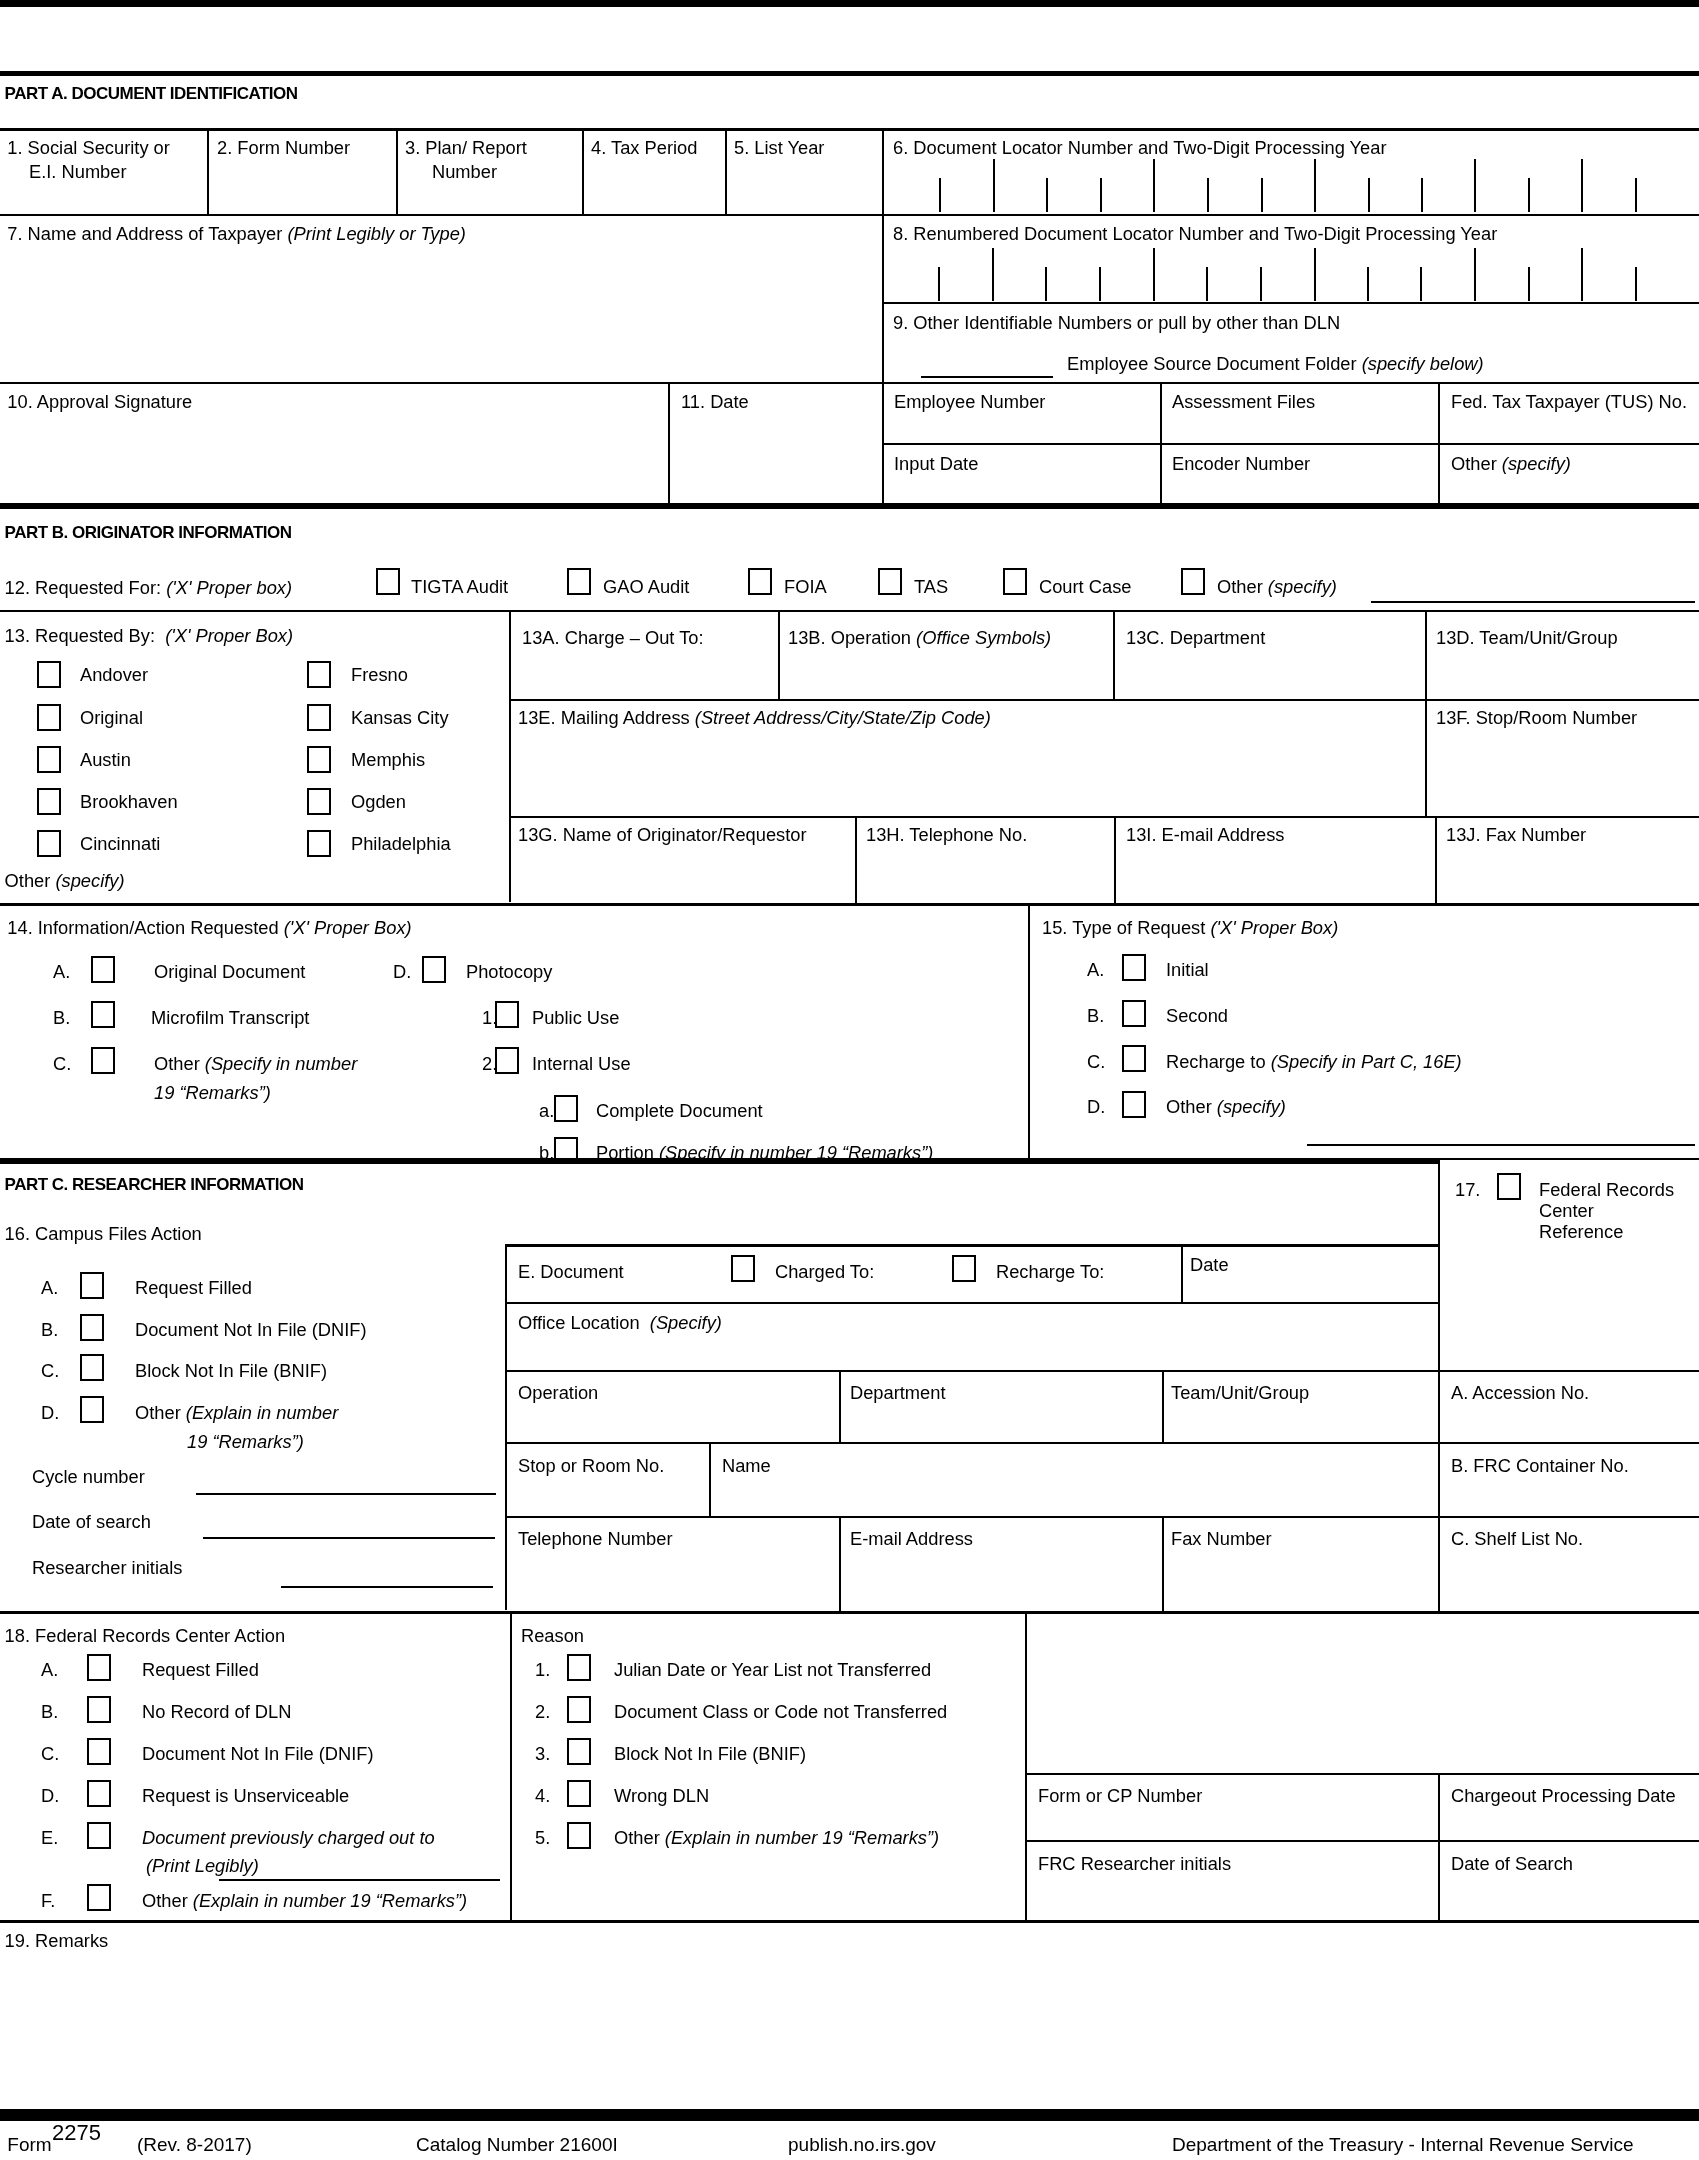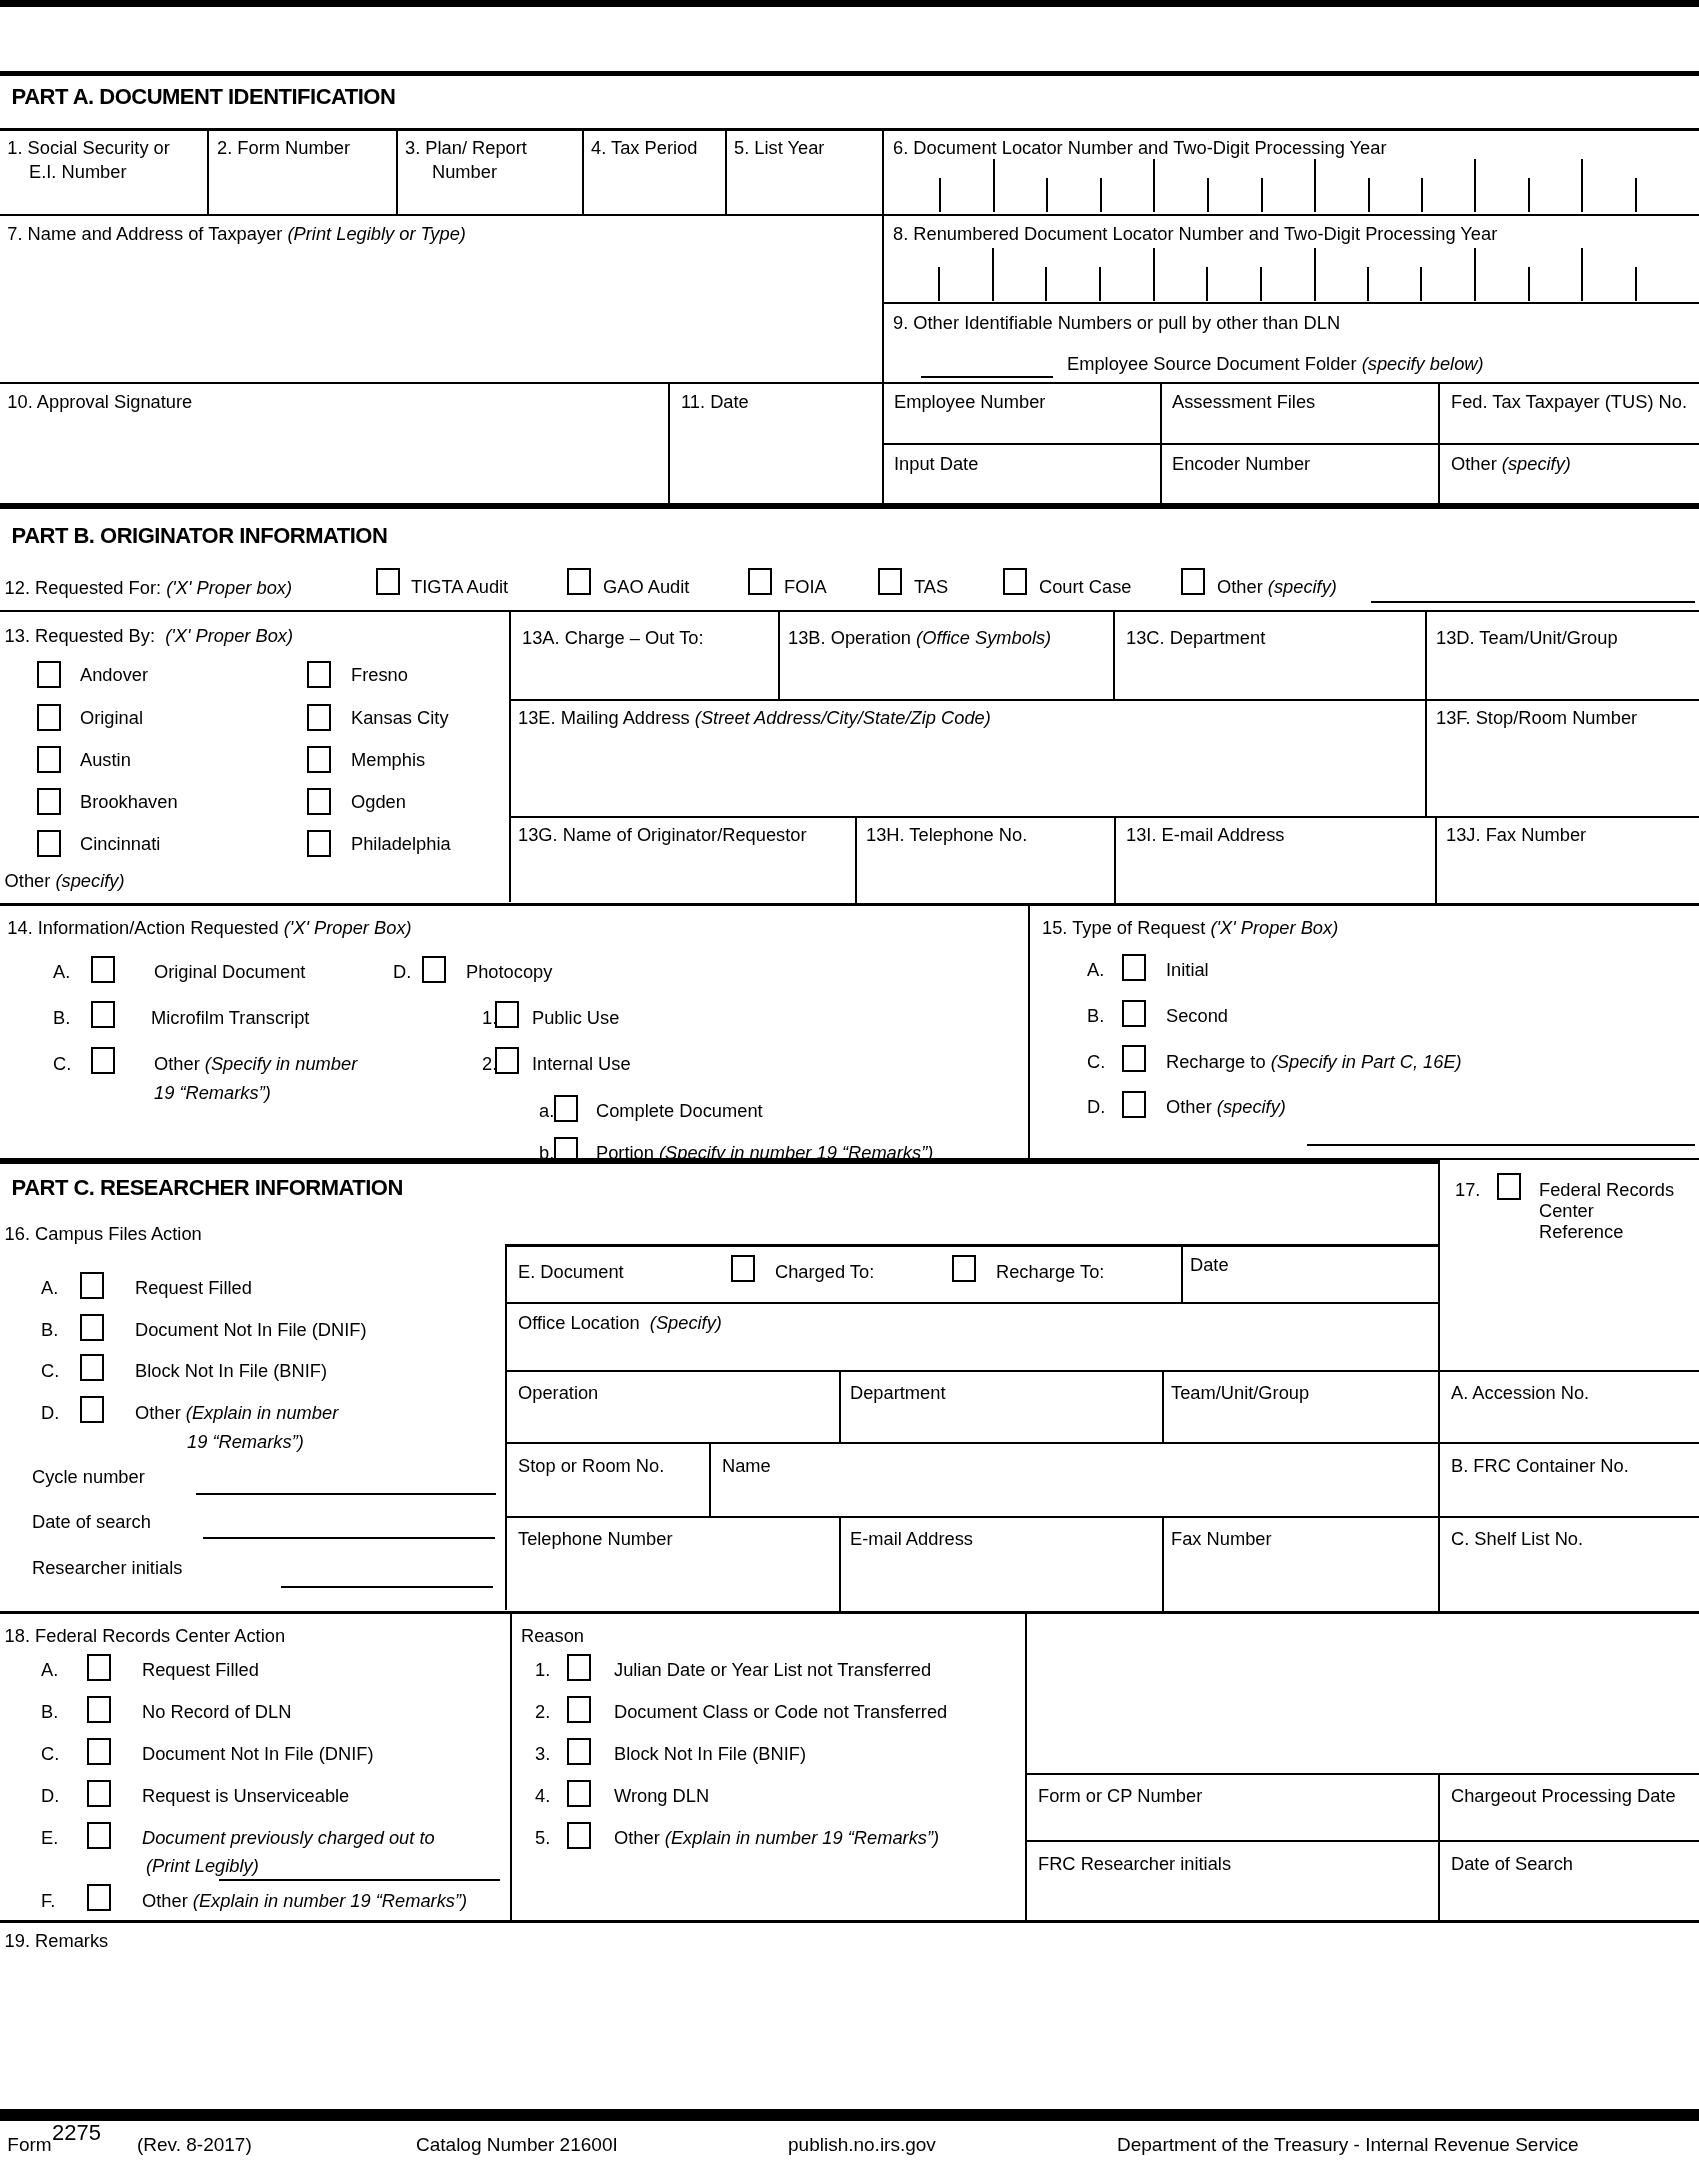--- a/index.html
+++ b/index.html
@@ -6,21 +6,21 @@
   .page{position:relative;width:1700px;height:2160px;background:#fff;color:#000;
         font-family:"Liberation Sans",sans-serif;overflow:hidden;}
   .hl{position:absolute;height:1.8px;background:#000;}
   .vl{position:absolute;width:1.8px;background:#000;}
   .lbl{position:absolute;font-size:18.3px;white-space:nowrap;line-height:1.15;}
   .wrap{white-space:normal;}
   .it{font-style:italic;}
   .bold{font-weight:normal;}
   .cb{position:absolute;width:24px;height:27.4px;border:2.7px solid #000;box-sizing:border-box;background:#fff;}
   .title{position:absolute;left:0;top:12.8px;width:100%;text-align:center;font-size:28px;font-weight:bold;}
-  .part-h{position:absolute;font-size:22px;font-weight:bold;letter-spacing:-0.5px;margin-left:7px;}
+  .part-h{position:absolute;font-size:17px;font-weight:bold;letter-spacing:-0.5px;}
   .tickbox{position:absolute;}
   .tick{position:absolute;bottom:0;width:1.8px;background:#000;}
   .tk-t{height:100%;}
   .tk-s{height:64%;}
   .uline{position:absolute;height:1.8px;background:#000;}
   .ftr{position:absolute;font-size:19px;white-space:nowrap;}
 </style>
 </head>
 <body>
 
@@ -322,16 +322,16 @@
 
   <i class="hl" style="left:0;top:1920px;width:1700px;height:2.7px"></i>
   <span class="lbl" style="left:4.6px;top:1930px">19. Remarks</span>
 
   <i class="hl" style="left:0;top:2109px;width:1700px;height:12px"></i>
   <span class="ftr" style="left:7.3px;top:2134px">Form</span>
   <span class="ftr bold" style="left:52px;top:2120px;font-size:22px">2275</span>
   <span class="ftr" style="left:137px;top:2134px">(Rev. 8-2017)</span>
   <span class="ftr" style="left:416px;top:2134px">Catalog Number 21600I</span>
   <span class="ftr" style="left:788px;top:2134px">publish.no.irs.gov</span>
-  <span class="ftr" style="left:1117px;top:2134px"><span>Department of the Treasury</span> <span class="bold">- Internal Revenue Service</span></span>
+  <span class="ftr" style="left:1172px;top:2134px"><span>Department of the Treasury</span> <span class="bold">- Internal Revenue Service</span></span>
 
 </div>
 
 
 </body></html>

